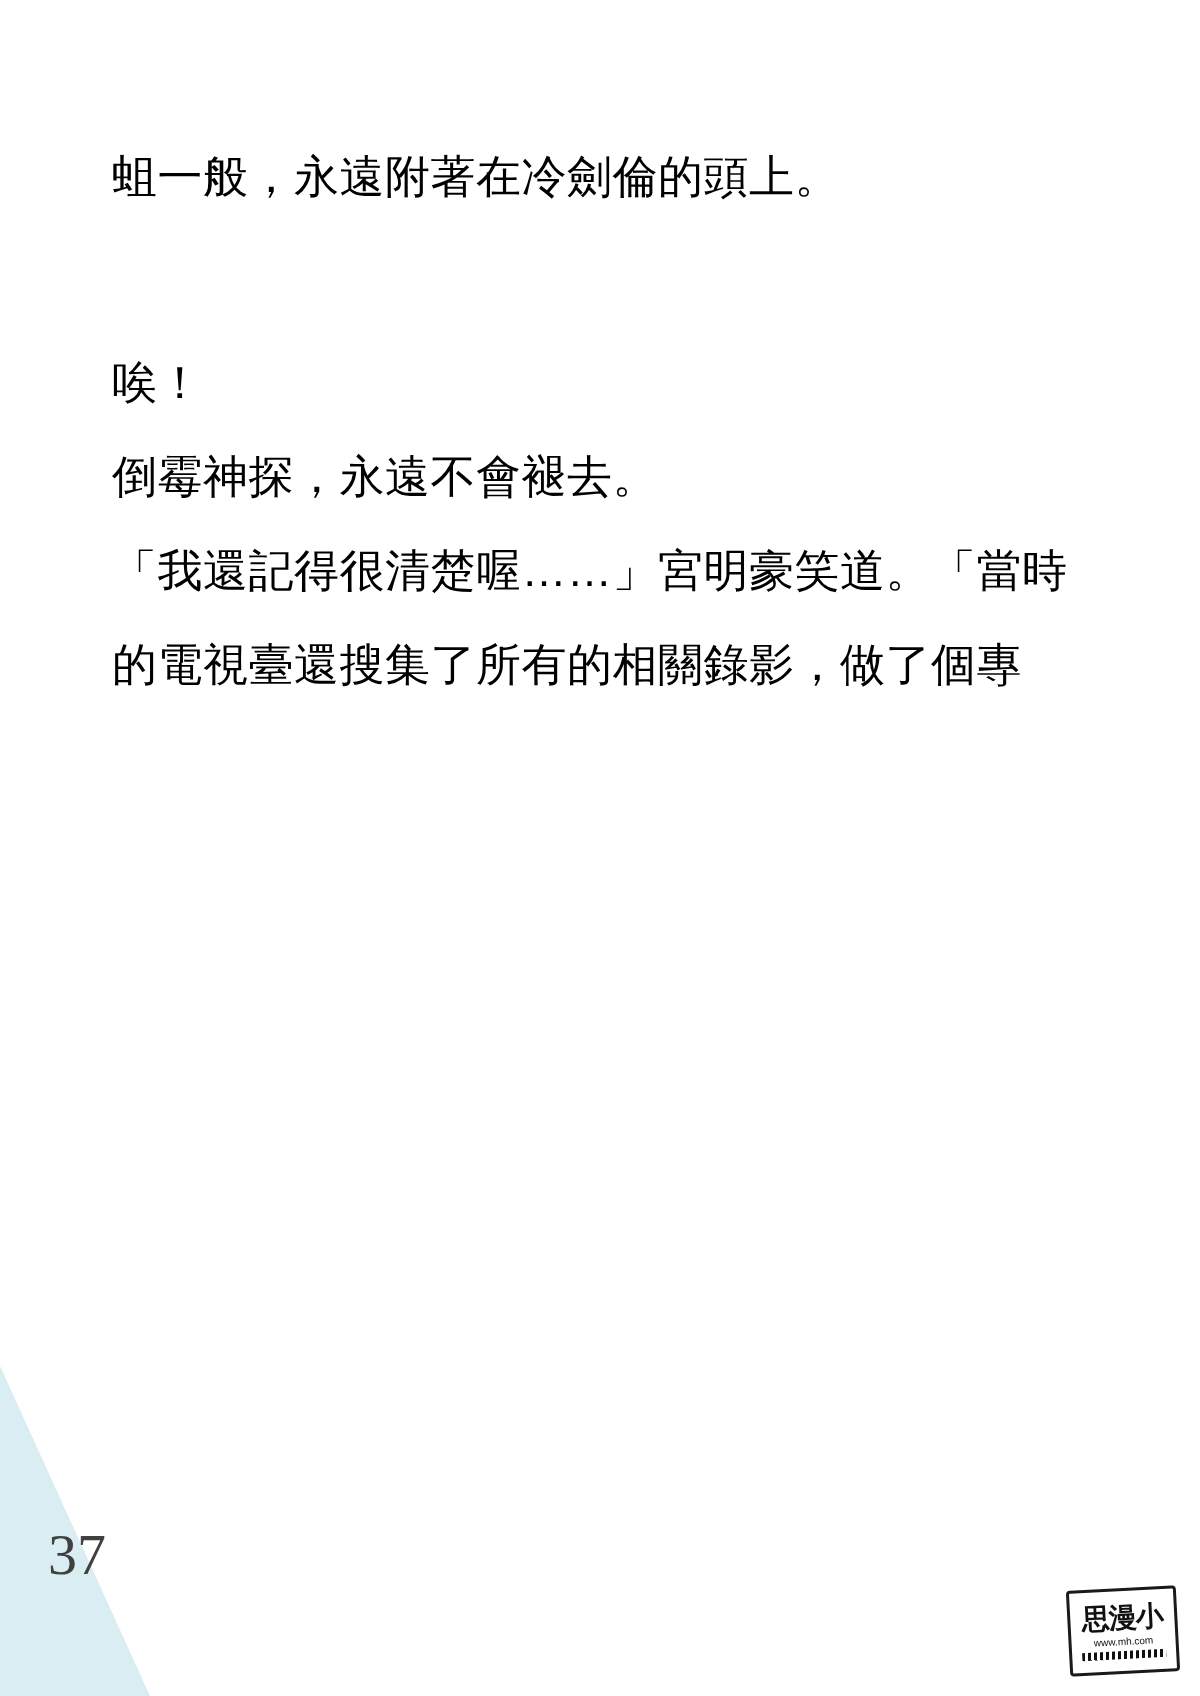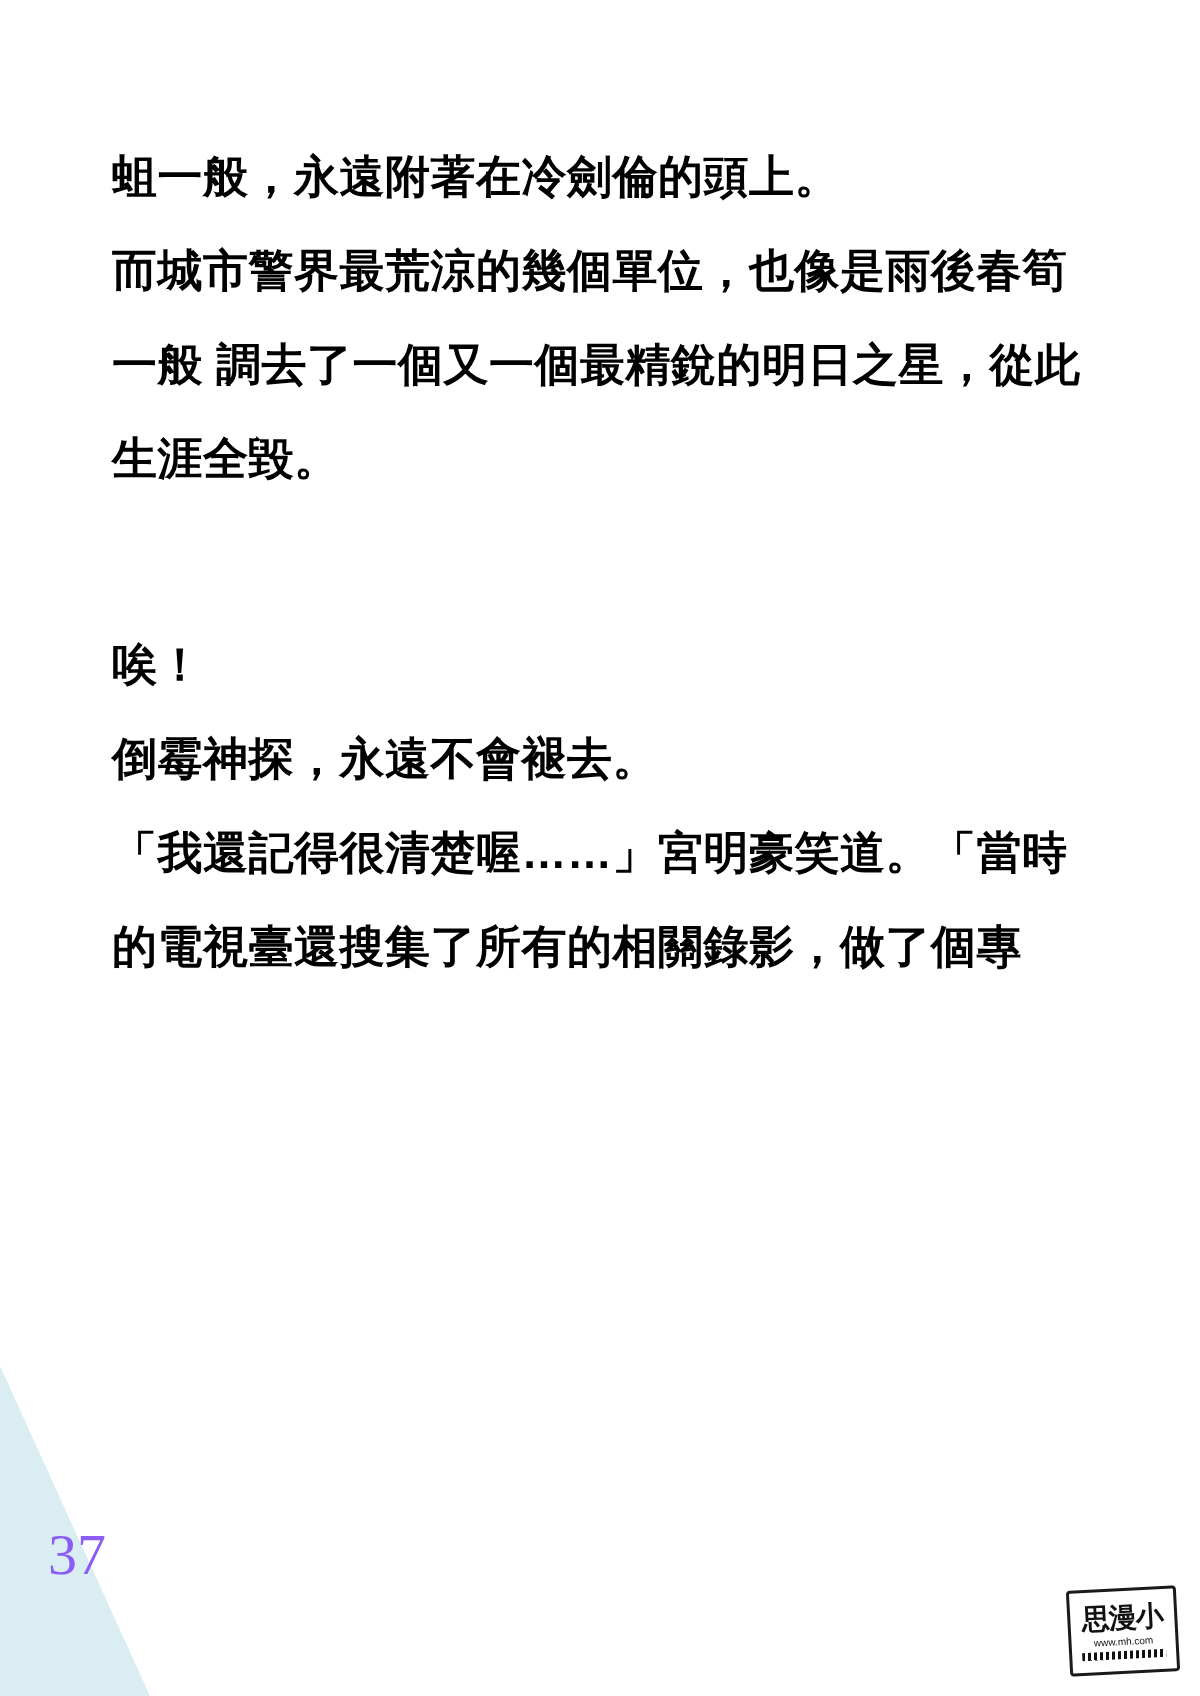--- a/index.html
+++ b/index.html
@@ -33,33 +33,33 @@
     top: 130px;
     width: 1000px;
   }
 
   .para {
     font-size: 45px;
     line-height: 94px;
     color: #000000;
     letter-spacing: 0.5px;
     white-space: pre-wrap;
-    font-weight: 700;
+    font-weight: 400;
   }
 
   .spacer-block {
     height: 112px;
   }
 
   .page-number {
     position: absolute;
     left: 48px;
     bottom: 112px;
     font-size: 58px;
-    color: #8b5cf6;
+    color: #404040;
     font-family: "Liberation Serif", serif;
     line-height: 1;
   }
 
   
   .watermark {
     position: absolute;
     right: 22px;
     bottom: 22px;
     width: 104px;
@@ -95,21 +95,20 @@
 </style>
 </head>
 <body>
 
 <div class="page">
 
   <div class="corner-wedge"></div>
 
   <div class="text-body">
     <div class="para">蛆一般，永遠附著在冷劍倫的頭上。</div>
-    <div class="para">而城市警界最荒涼的幾個單位，也像是雨後春筍一般 調去了一個又一個最精銳的明日之星，從此生涯全毀。</div>
 
     <div class="spacer-block"></div>
 
     <div class="para">唉！</div>
     <div class="para">倒霉神探，永遠不會褪去。</div>
     <div class="para">「我還記得很清楚喔……」宮明豪笑道。「當時的電視臺還搜集了所有的相關錄影，做了個專</div>
   </div>
 
   <div class="page-number">37</div>
 

